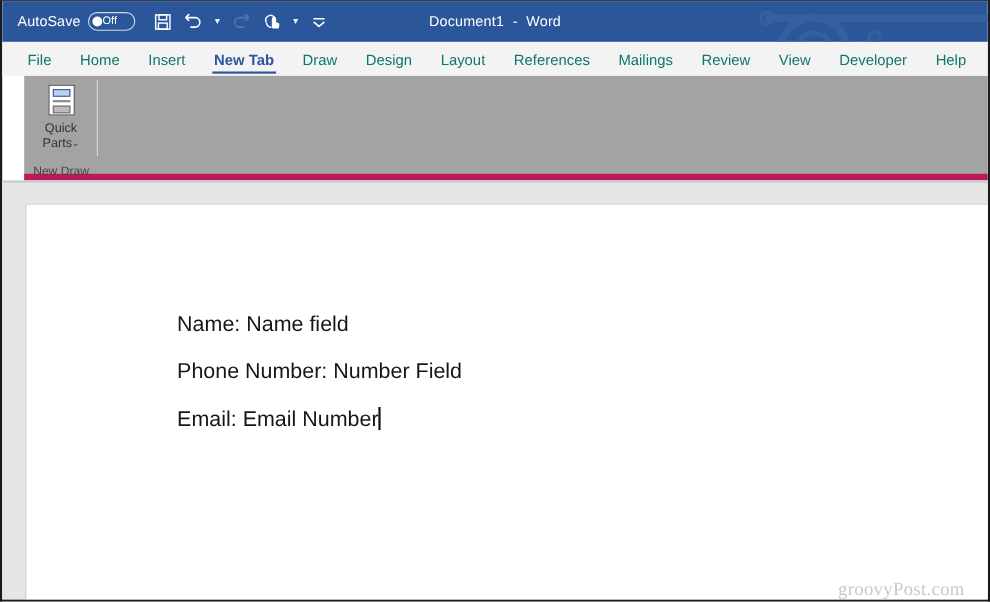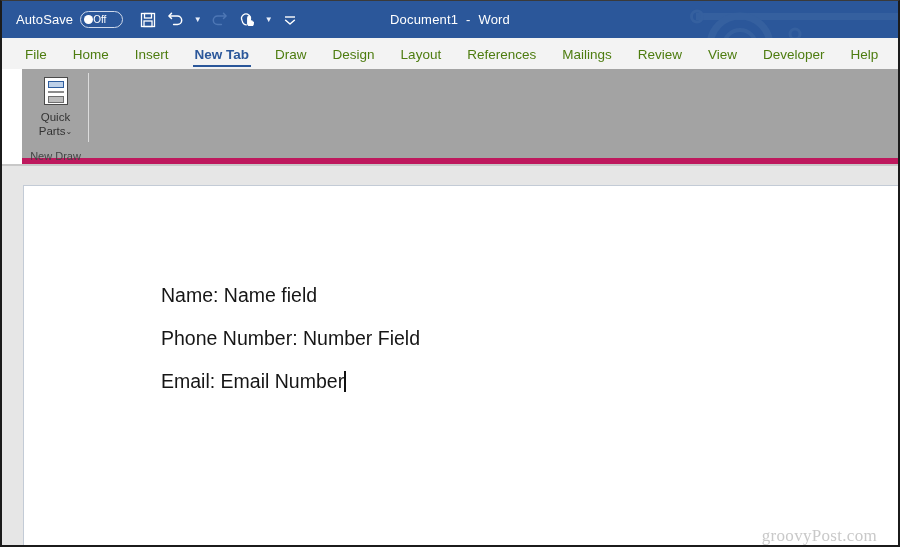--- a/index.html
+++ b/index.html
@@ -116,21 +116,21 @@
   .ribbon-tabs {
     height: 31px;
     background: #f3f3f3;
     display: flex;
     align-items: flex-end;
     padding-left: 10px;
     box-sizing: border-box;
   }
   .tab {
     font-size: 13.5px;
-    color: #4d7c0f;
+    color: #0f766e;
     padding: 0 13px 7px 13px;
     position: relative;
     white-space: nowrap;
   }
   .tab.active {
     color: #2b579a;
     font-weight: bold;
   }
   .tab.active .underline {
     position: absolute;

